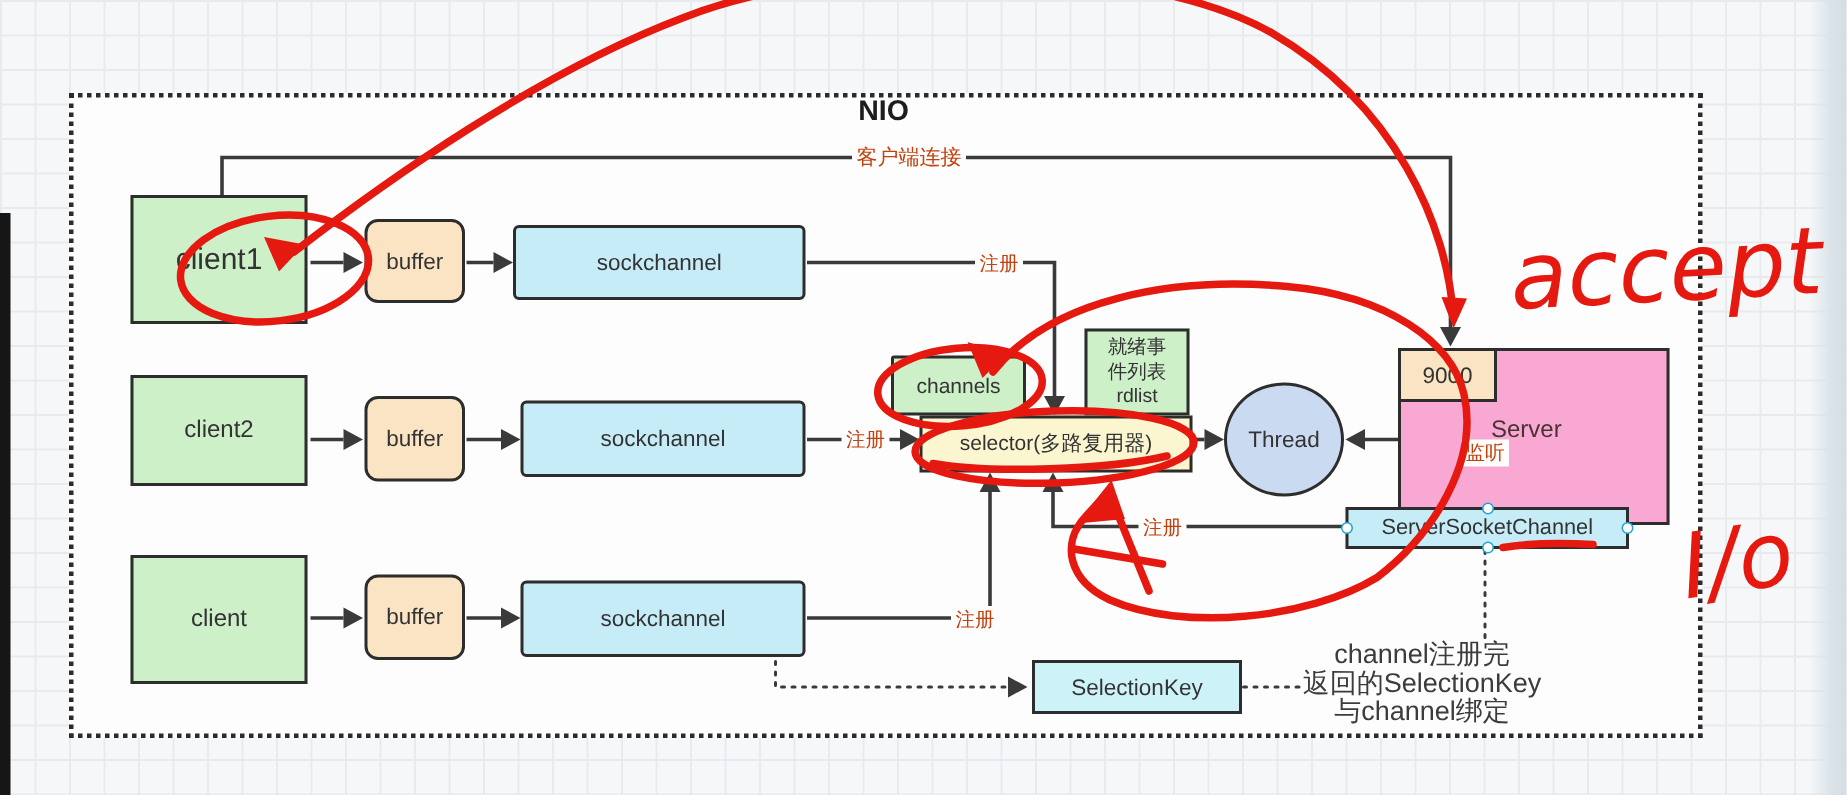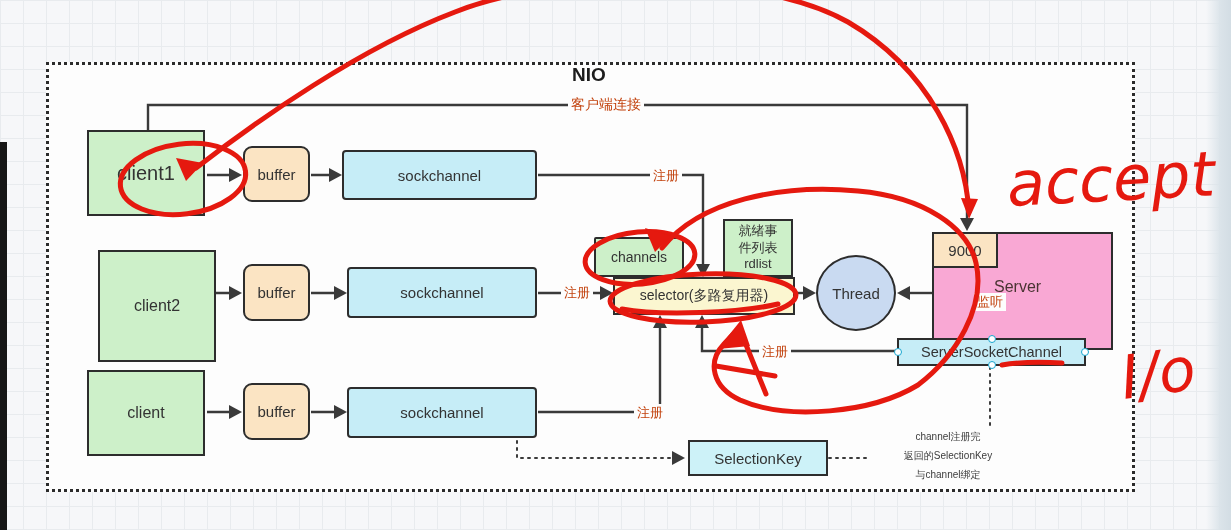--- a/index.html
+++ b/index.html
@@ -20,21 +20,21 @@
     background:#fdfdfd;border:3px dotted #2b2b2b;box-sizing:border-box;z-index:1;}
   svg.layer{position:absolute;left:0;top:0;z-index:2;pointer-events:none;}
   svg#redink{z-index:5;}
   .node{position:absolute;z-index:3;display:flex;align-items:center;justify-content:center;
     box-sizing:border-box;border:2px solid #2d2d2d;color:#333;font-size:15px;text-align:center;}
   .green{background:#cdf0c9;}
   .peach{background:#fbe4c3;border-radius:9px;}
   .cyan{background:#c6edf7;border-radius:4px;}
   .yellow{background:#fbf6d0;}
   .b-client1{left:87px;top:130px;width:118px;height:86px;font-size:20px;}
-  .b-client2{left:98px;top:250px;width:118px;height:112px;font-size:16px;}
+  .b-client2{left:87px;top:250px;width:118px;height:74px;font-size:16px;}
   .b-client3{left:87px;top:370px;width:118px;height:86px;font-size:16px;}
   .b-buf1{left:243px;top:146px;width:67px;height:56px;}
   .b-buf2{left:243px;top:264px;width:67px;height:57px;}
   .b-buf3{left:243px;top:383px;width:67px;height:57px;}
   .b-sock1{left:342px;top:150px;width:195px;height:50px;}
   .b-sock2{left:347px;top:267px;width:190px;height:51px;}
   .b-sock3{left:347px;top:387px;width:190px;height:51px;}
   .b-channels{left:594px;top:237px;width:90px;height:40px;background:#cdf0c9;border-radius:2px;font-size:14px;z-index:4;}
   .b-rdlist{left:723px;top:219px;width:70px;height:58px;background:#cdf0c9;font-size:13px;line-height:1.3;z-index:4;}
   .b-selector{left:613px;top:277px;width:182px;height:38px;font-size:14px;}
@@ -47,21 +47,21 @@
   .handle{position:absolute;width:8px;height:8px;border:1.5px solid #17a7d0;background:#fff;border-radius:50%;box-sizing:border-box;z-index:5;}
   .h-left{left:-5px;top:50%;margin-top:-4px;}
   .h-right{right:-5px;top:50%;margin-top:-4px;}
   .h-top{left:50%;top:-5px;margin-left:-4px;}
   .h-bottom{left:50%;bottom:-5px;margin-left:-4px;}
   .lbl{position:absolute;z-index:4;transform:translate(-50%,-50%);background:#fdfdfd;
     color:#c2410c;font-size:13px;padding:0 3px;white-space:nowrap;}
   .nio-title{position:absolute;left:589px;top:75px;transform:translate(-50%,-50%);
     font-size:19px;font-weight:bold;color:#1d1d1d;z-index:4;}
   .bind-note{position:absolute;left:862px;top:427px;width:172px;text-align:center;
-    font-size:10px;line-height:19px;color:#3c3c3c;z-index:4;}
+    font-size:18px;line-height:19px;color:#3c3c3c;z-index:4;}
 </style>
 </head>
 <body>
 
 <div id="stage">
 
   <div class="edge-strip-right"></div>
   <div class="edge-strip-left"></div>
 
   <div class="nio-frame"></div>

